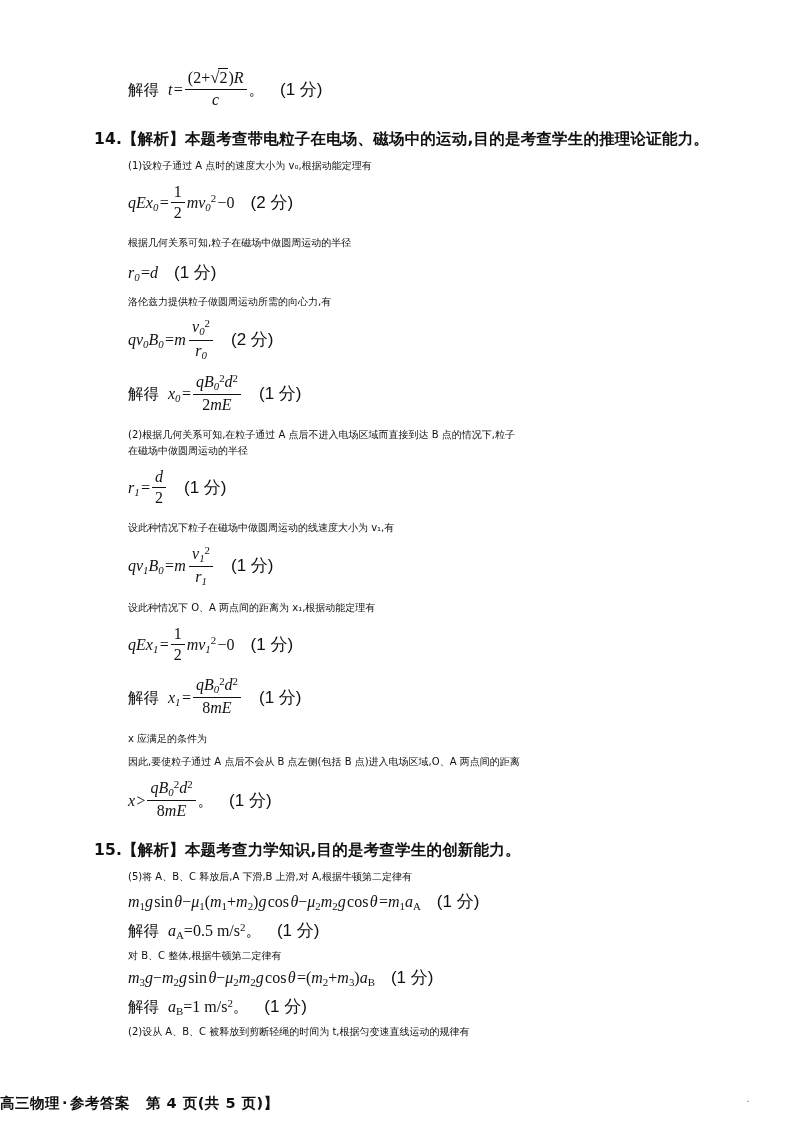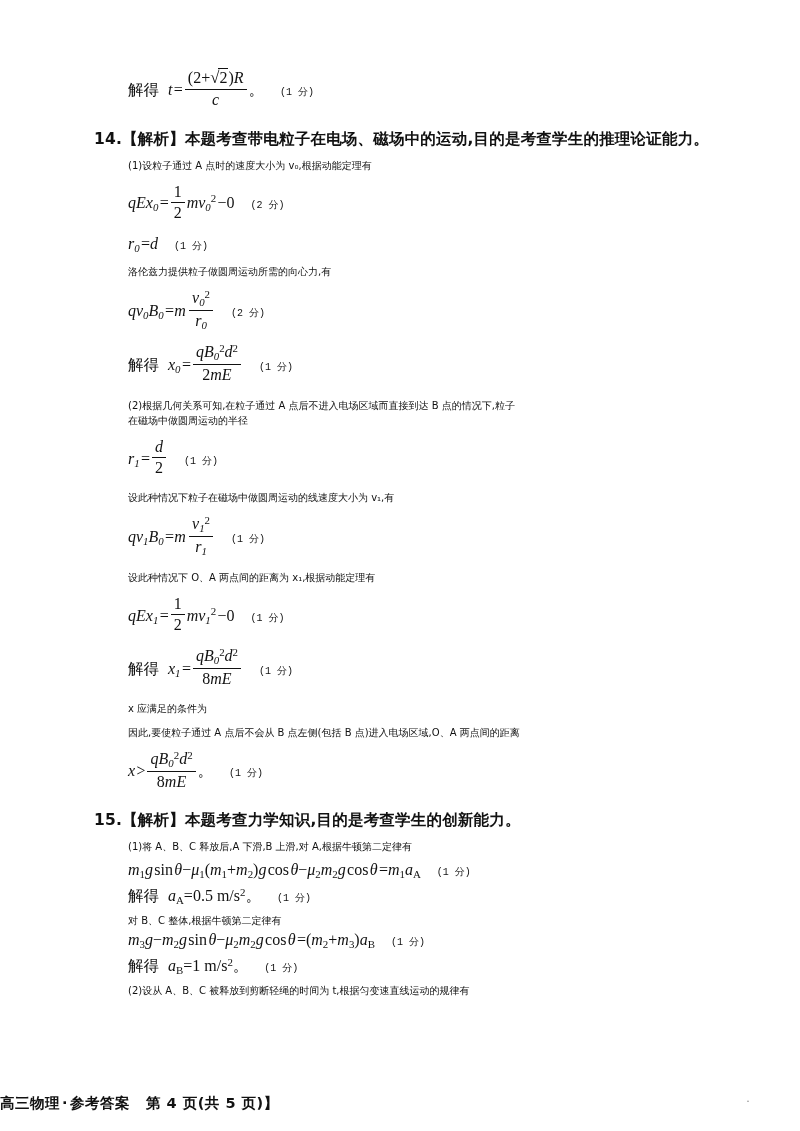--- a/index.html
+++ b/index.html
@@ -32,21 +32,21 @@
   .frac {
     display:inline-block;
     vertical-align:middle;
     text-align:center;
     margin:0 2px;
     position:relative;
     top:-0.1em;
   }
   .frac .num { display:block; padding:0 3px; border-bottom:1px solid #111; line-height:1.25; }
   .frac .den { display:block; padding:0 3px; line-height:1.3; }
-  .score { font-family:Liberation Mono, monospace; font-size:10px; }
+  .score { font-family:Liberation Sans, sans-serif; font-size:17px; }
   .gap { display:inline-block; width:16px; }
   .gap-s { display:inline-block; width:9px; }
   .sqrt { display:inline-block; }
   .sqrt .rad { font-size:1.05em; }
   .sqrt .bar { border-top:1px solid #111; padding:0 1px; margin-left:-1px; }
   .footer {
     position:absolute;
     left:0; bottom:18px;
     width:800px;
     text-align:left;
@@ -75,20 +75,21 @@
   <div class="hd cn">
     <span>14.</span><span>【解析】</span><span>本题考查带电粒子在电场、磁场中的运动,目的是考查学生的推理论证能力。</span>
   </div>
 
   <div class="body-cn textline">(1)设粒子通过 A 点时的速度大小为 v₀,根据动能定理有</div>
 
   <div class="eq mathline">
     <span class="mi">qEx</span><sub>0</sub> =<span class="frac"><span class="num"><span class="mn">1</span></span><span class="den"><span class="mn">2</span></span></span><span class="mi">mv</span><sub>0</sub><sup>2</sup> −0<span class="gap"></span><span class="score">(2 分)</span>
   </div>
 
+  <div class="body-cn textline">根据几何关系可知,粒子在磁场中做圆周运动的半径</div>
 
   <div class="eq mathline">
     <span class="mi">r</span><sub>0</sub> =<span class="mi">d</span><span class="gap"></span><span class="score">(1 分)</span>
   </div>
 
   <div class="body-cn textline">洛伦兹力提供粒子做圆周运动所需的向心力,有</div>
 
   <div class="eq mathline">
     <span class="mi">qv</span><sub>0</sub><span class="mi">B</span><sub>0</sub> =<span class="mi">m</span> <span class="frac"><span class="num"><span class="mi">v</span><sub>0</sub><sup>2</sup></span><span class="den"><span class="mi">r</span><sub>0</sub></span></span><span class="gap"></span><span class="score">(2 分)</span>
   </div>
@@ -124,21 +125,21 @@
   <div class="body-cn textline">因此,要使粒子通过 A 点后不会从 B 点左侧(包括 B 点)进入电场区域,O、A 两点间的距离</div>
 
   <div class="eq mathline">
     <span class="mi">x</span> &gt;<span class="frac"><span class="num"><span class="mi">qB</span><sub>0</sub><sup>2</sup><span class="mi">d</span><sup>2</sup></span><span class="den"><span class="mn">8</span><span class="mi">mE</span></span></span><span class="cn">。</span><span class="gap"></span><span class="score">(1 分)</span>
   </div>
 
   <div class="hd cn">
     <span>15.</span><span>【解析】</span><span>本题考查力学知识,目的是考查学生的创新能力。</span>
   </div>
 
-  <div class="body-cn textline">(1)将 A、B、C 释放后,A 下滑,B 上滑,对 A,根据牛顿第二定律有</div>
+  <div class="body-cn textline">(5)将 A、B、C 释放后,A 下滑,B 上滑,对 A,根据牛顿第二定律有</div>
 
   <div class="eq mathline" style="margin-top:6px;margin-bottom:6px">
     <span class="mi">m</span><sub class="up">1</sub><span class="mi">g</span> sin <span class="mi">θ</span>−<span class="mi">μ</span><sub class="up">1</sub>(<span class="mi">m</span><sub class="up">1</sub>+<span class="mi">m</span><sub class="up">2</sub>)<span class="mi">g</span> cos <span class="mi">θ</span>−<span class="mi">μ</span><sub class="up">2</sub><span class="mi">m</span><sub class="up">2</sub><span class="mi">g</span> cos <span class="mi">θ</span> =<span class="mi">m</span><sub class="up">1</sub><span class="mi">a</span><sub class="up">A</sub><span class="gap"></span><span class="score">(1 分)</span>
   </div>
 
   <div class="eq mathline" style="margin-top:6px;margin-bottom:6px">
     <span class="cn">解得</span><span class="gap-s"></span><span class="mi">a</span><sub class="up">A</sub><span>=0.5 m/s</span><sup>2</sup><span class="cn">。</span><span class="gap"></span><span class="score">(1 分)</span>
   </div>
 
   <div class="body-cn textline" style="margin-top:6px">对 B、C 整体,根据牛顿第二定律有</div>

